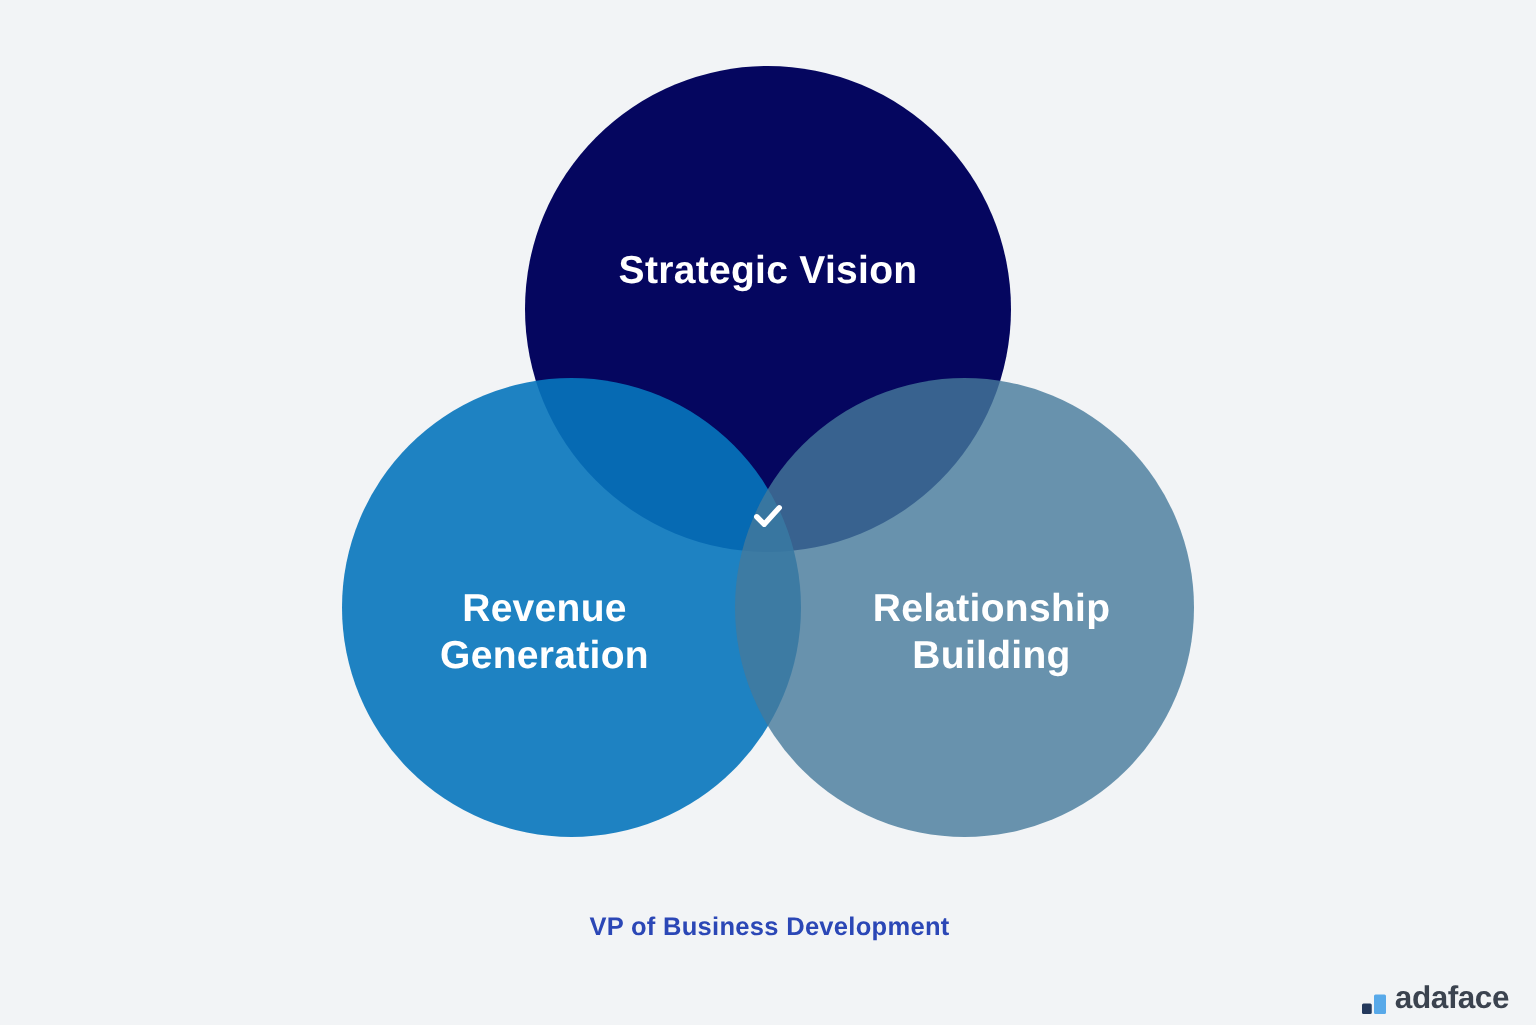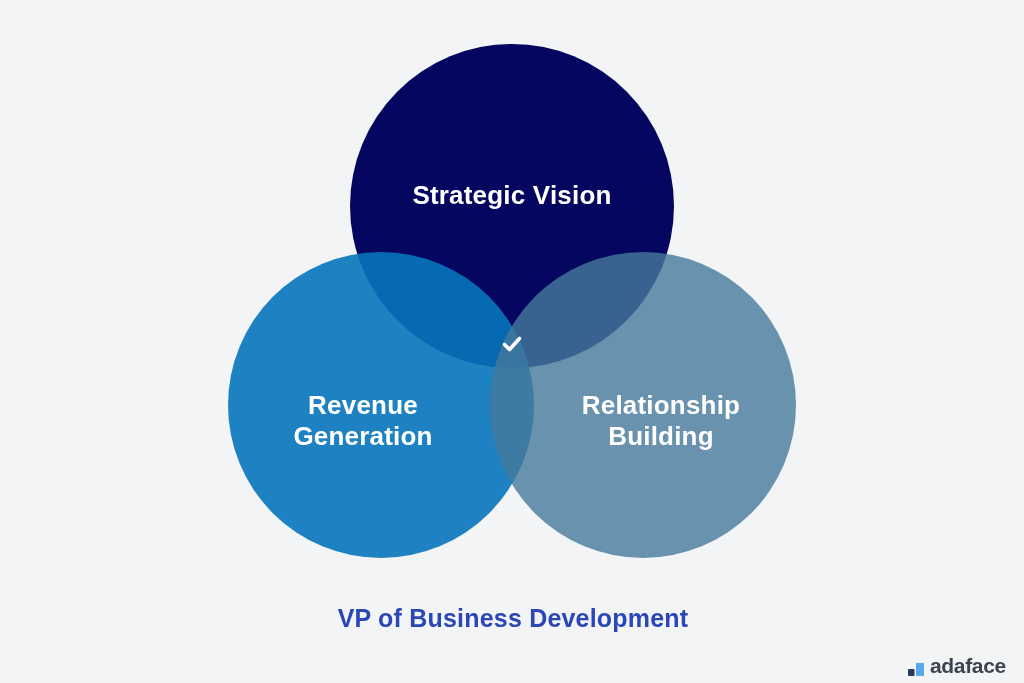--- a/index.html
+++ b/index.html
@@ -26,38 +26,38 @@
     position: absolute;
     transform: translate(-50%, -50%);
     color: #ffffff;
     font-weight: 700;
     font-size: 26px;
     line-height: 31px;
     text-align: center;
     z-index: 10;
     letter-spacing: 0.2px;
   }
-  .l-top   { left: 512px; top: 180px; white-space: nowrap; margin-top: 15px; }
+  .l-top   { left: 512px; top: 180px; white-space: nowrap; }
   .l-left  { left: 363px; top: 421px; width: 205px; }
   .l-right { left: 661px; top: 421px; width: 205px; }
 
   .check {
     position: absolute;
     left: 512px; top: 344px;
     transform: translate(-50%, -50%);
     z-index: 10;
     width: 22px; height: 18px;
   }
 
   .caption {
     position: absolute;
     left: 513px; top: 618px;
     transform: translate(-50%, -50%);
     font-weight: 700;
-    font-size: 25px;
+    font-size: 17px;
     white-space: nowrap;
     z-index: 10;
     letter-spacing: 0.2px;
   }
 
   .logo {
     position: absolute;
     right: 18px; top: 655px;
     display: flex;
     align-items: flex-end;

